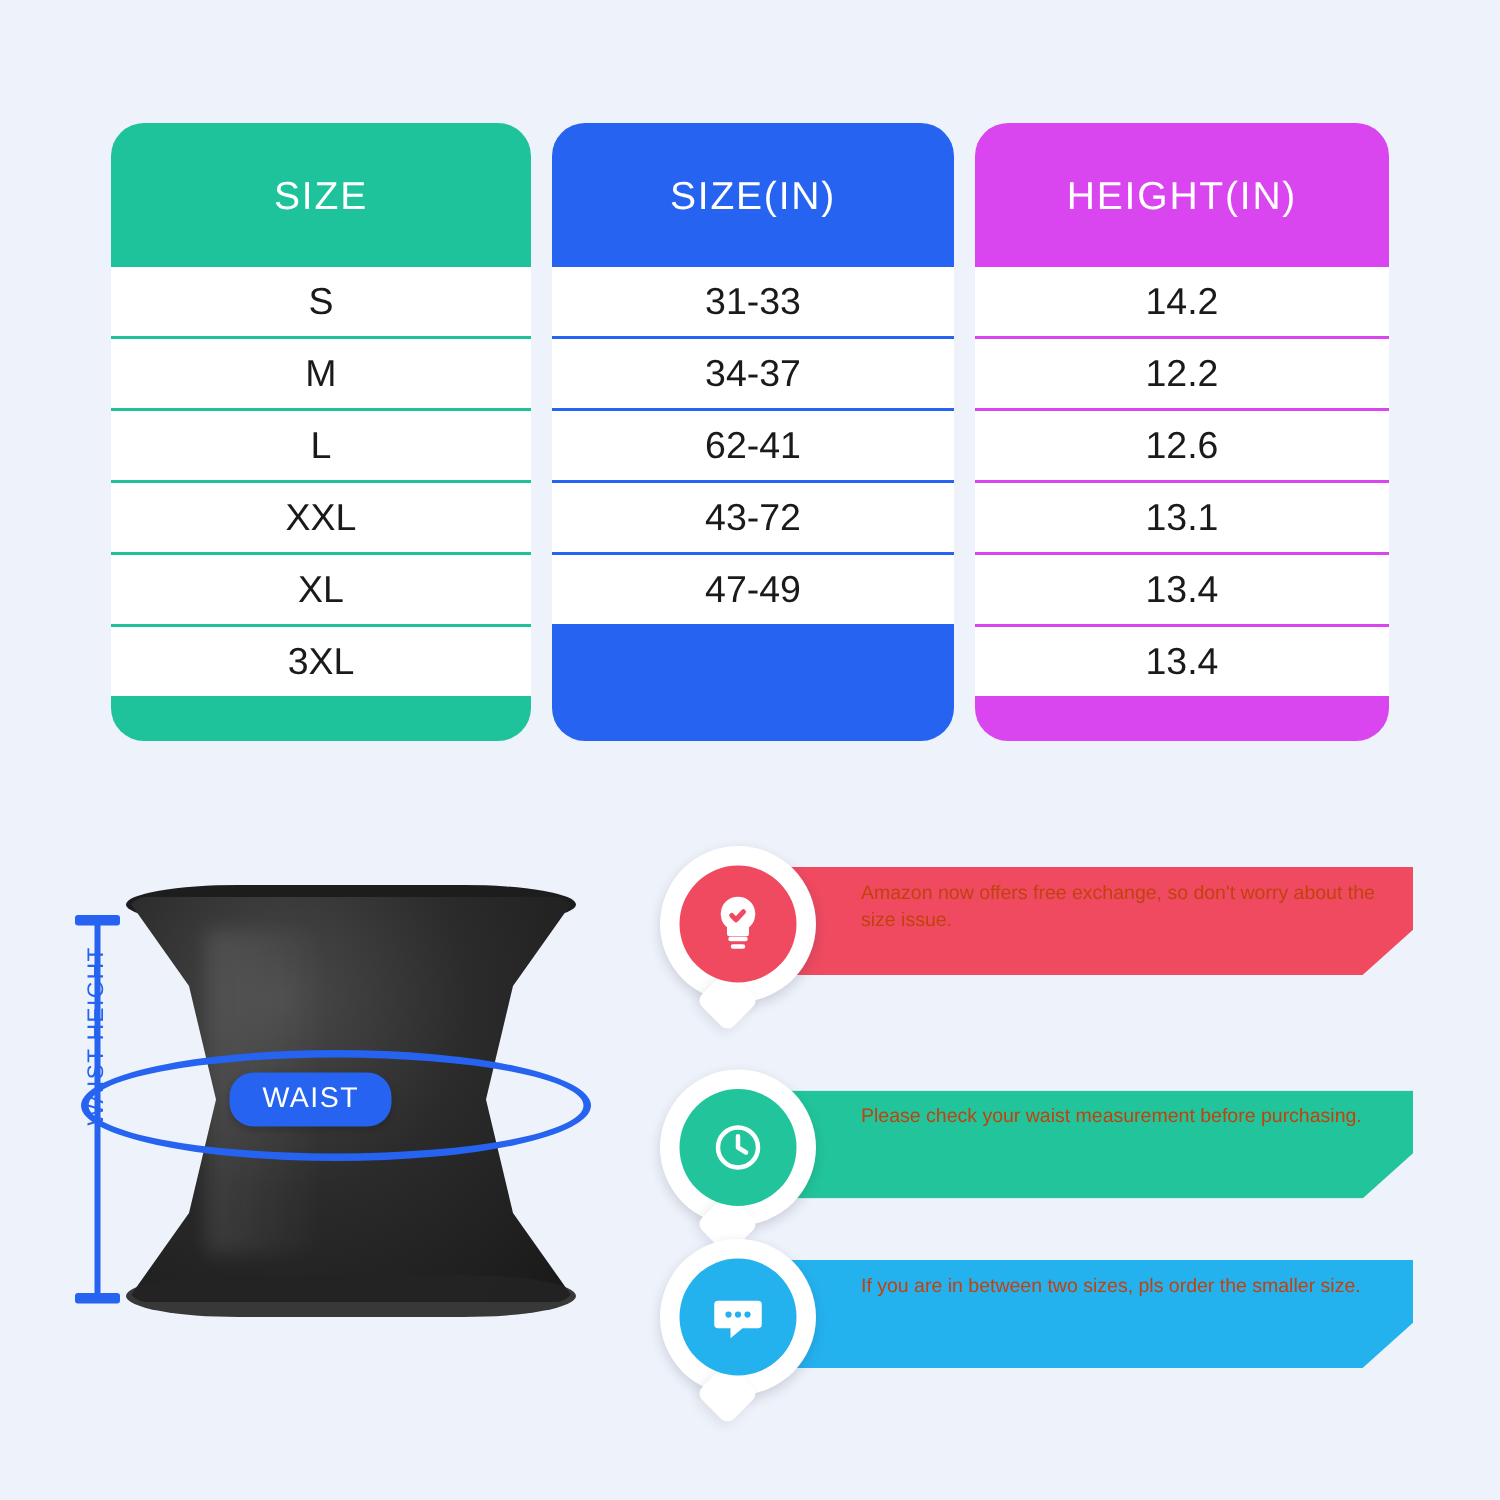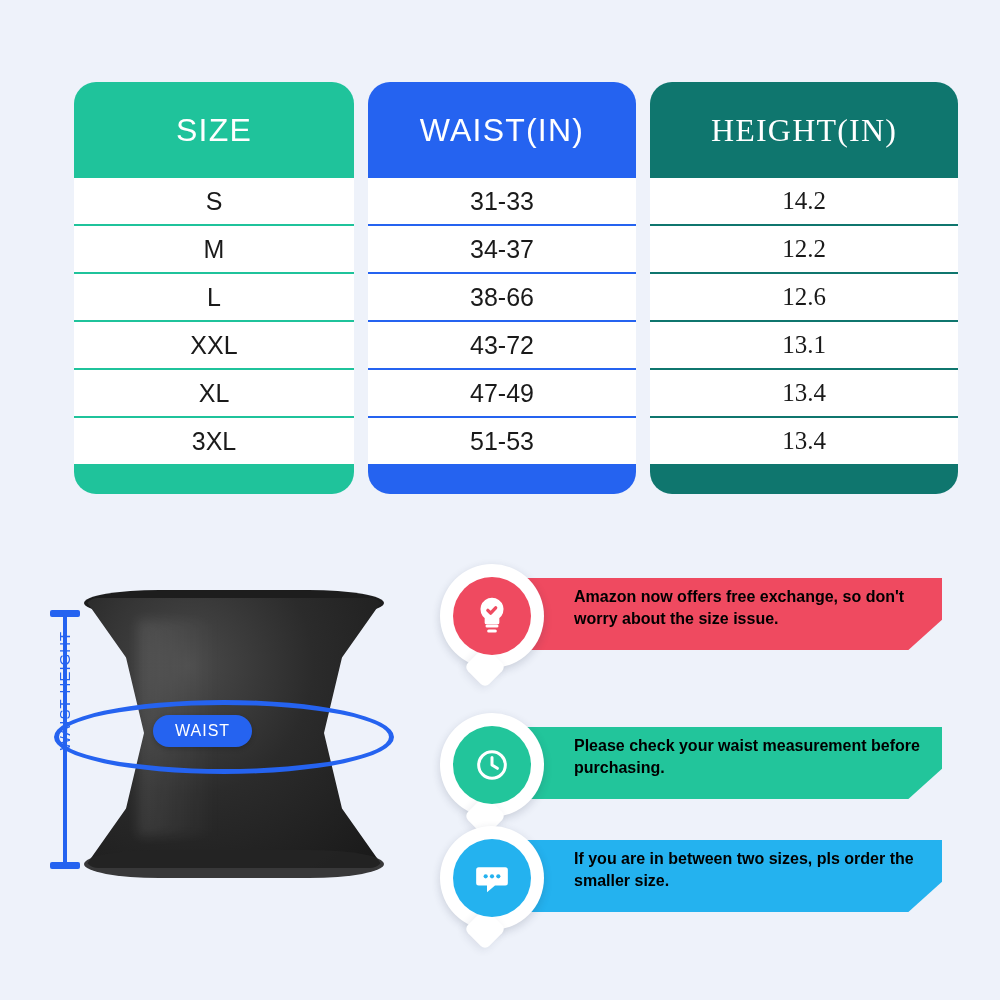--- a/index.html
+++ b/index.html
@@ -31,29 +31,29 @@
 
   .col {
     flex: 0 0 auto;
     border-radius: 22px;
     overflow: hidden;
     padding-bottom: 28px;
   }
 
   .col.size  { width: 280px; background: #1fc39b; }
   .col.waist { width: 268px; background: #2563f0; }
-  .col.height{ width: 308px; background: #0f766e; font-family: Liberation Serif, serif; }
+  .col.height{ width: 276px; background: #d946ef; }
 
   .col-head {
     height: 96px;
     display: flex;
     align-items: center;
     justify-content: center;
     color: #ffffff;
-    font-size: 32px;
+    font-size: 26px;
     letter-spacing: 1.2px;
   }
 
   .cells { background: transparent; }
 
   .cell {
     height: 46px;
     margin: 0 0 2px 0;
     background: #ffffff;
     display: flex;
@@ -124,21 +124,21 @@
     box-sizing: border-box;
   }
 
   .waist-pill {
     position: absolute;
     left: 133px;
     top: 155px;
     padding: 7px 22px;
     background: #2563f0;
     color: #fff;
-    font-size: 16px;
+    font-size: 19px;
     letter-spacing: 1px;
     border-radius: 16px;
     box-shadow: 0 2px 5px rgba(0,0,0,.2);
   }
 
   
   .measure {
     position: absolute;
     left: 22px;
     top: 44px;
@@ -202,24 +202,23 @@
   }
   .n1 .ribbon { background: #ef4a60; }
   .n2 .ribbon { background: #22c59b; }
   .n3 .ribbon { background: #24b2ef; }
 
   .note-text {
     position: absolute;
     left: 142px;
     top: 22px;
     width: 350px;
-    color: #000000;
-    font-size: 16px;
+    color: #c2410c;
+    font-size: 13px;
     line-height: 1.35;
-    font-weight: bold;
   }
 
   .bubble {
     position: absolute;
     left: 8px;
     top: 0px;
     width: 104px;
     height: 104px;
     background: #ffffff;
     border-radius: 50%;
@@ -266,28 +265,27 @@
         <div class="cell">S</div>
         <div class="cell">M</div>
         <div class="cell">L</div>
         <div class="cell">XXL</div>
         <div class="cell">XL</div>
         <div class="cell">3XL</div>
       </div>
     </div>
 
     <div class="col waist">
-      <div class="col-head">WAIST(IN)</div>
+      <div class="col-head">SIZE(IN)</div>
       <div class="cells">
         <div class="cell">31-33</div>
         <div class="cell">34-37</div>
-        <div class="cell">38-66</div>
+        <div class="cell">62-41</div>
         <div class="cell">43-72</div>
         <div class="cell">47-49</div>
-        <div class="cell">51-53</div>
       </div>
     </div>
 
     <div class="col height">
       <div class="col-head">HEIGHT(IN)</div>
       <div class="cells">
         <div class="cell">14.2</div>
         <div class="cell">12.2</div>
         <div class="cell">12.6</div>
         <div class="cell">13.1</div>

